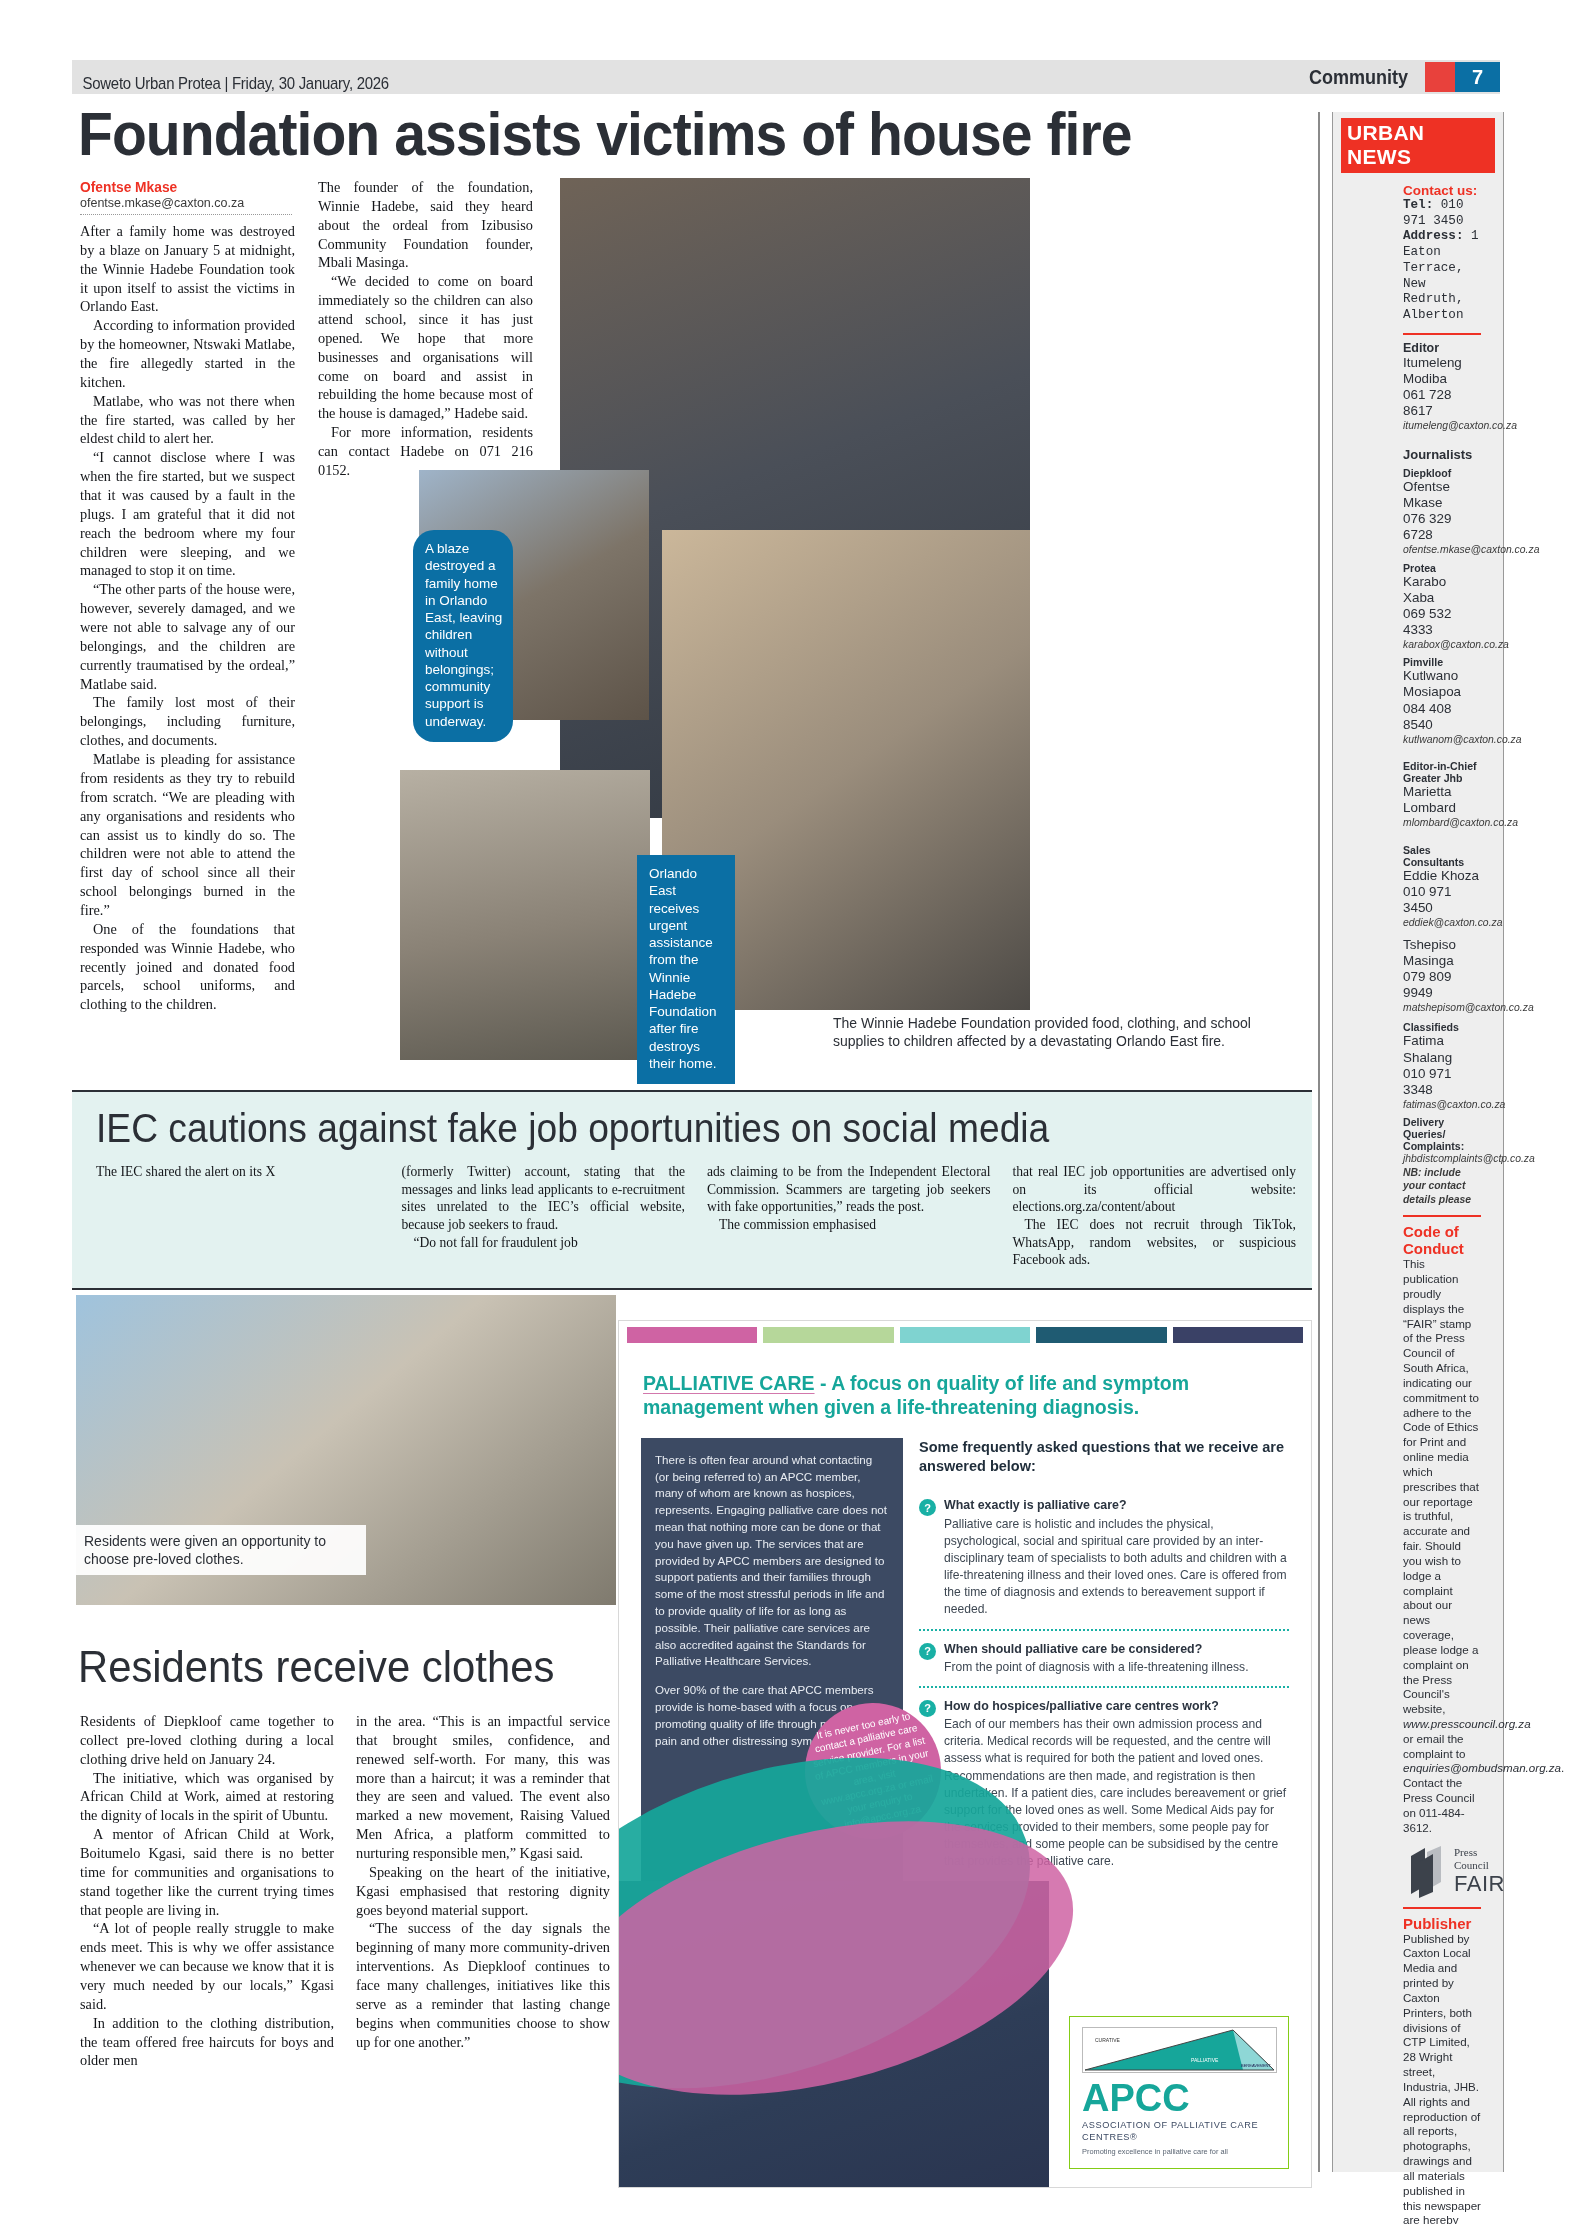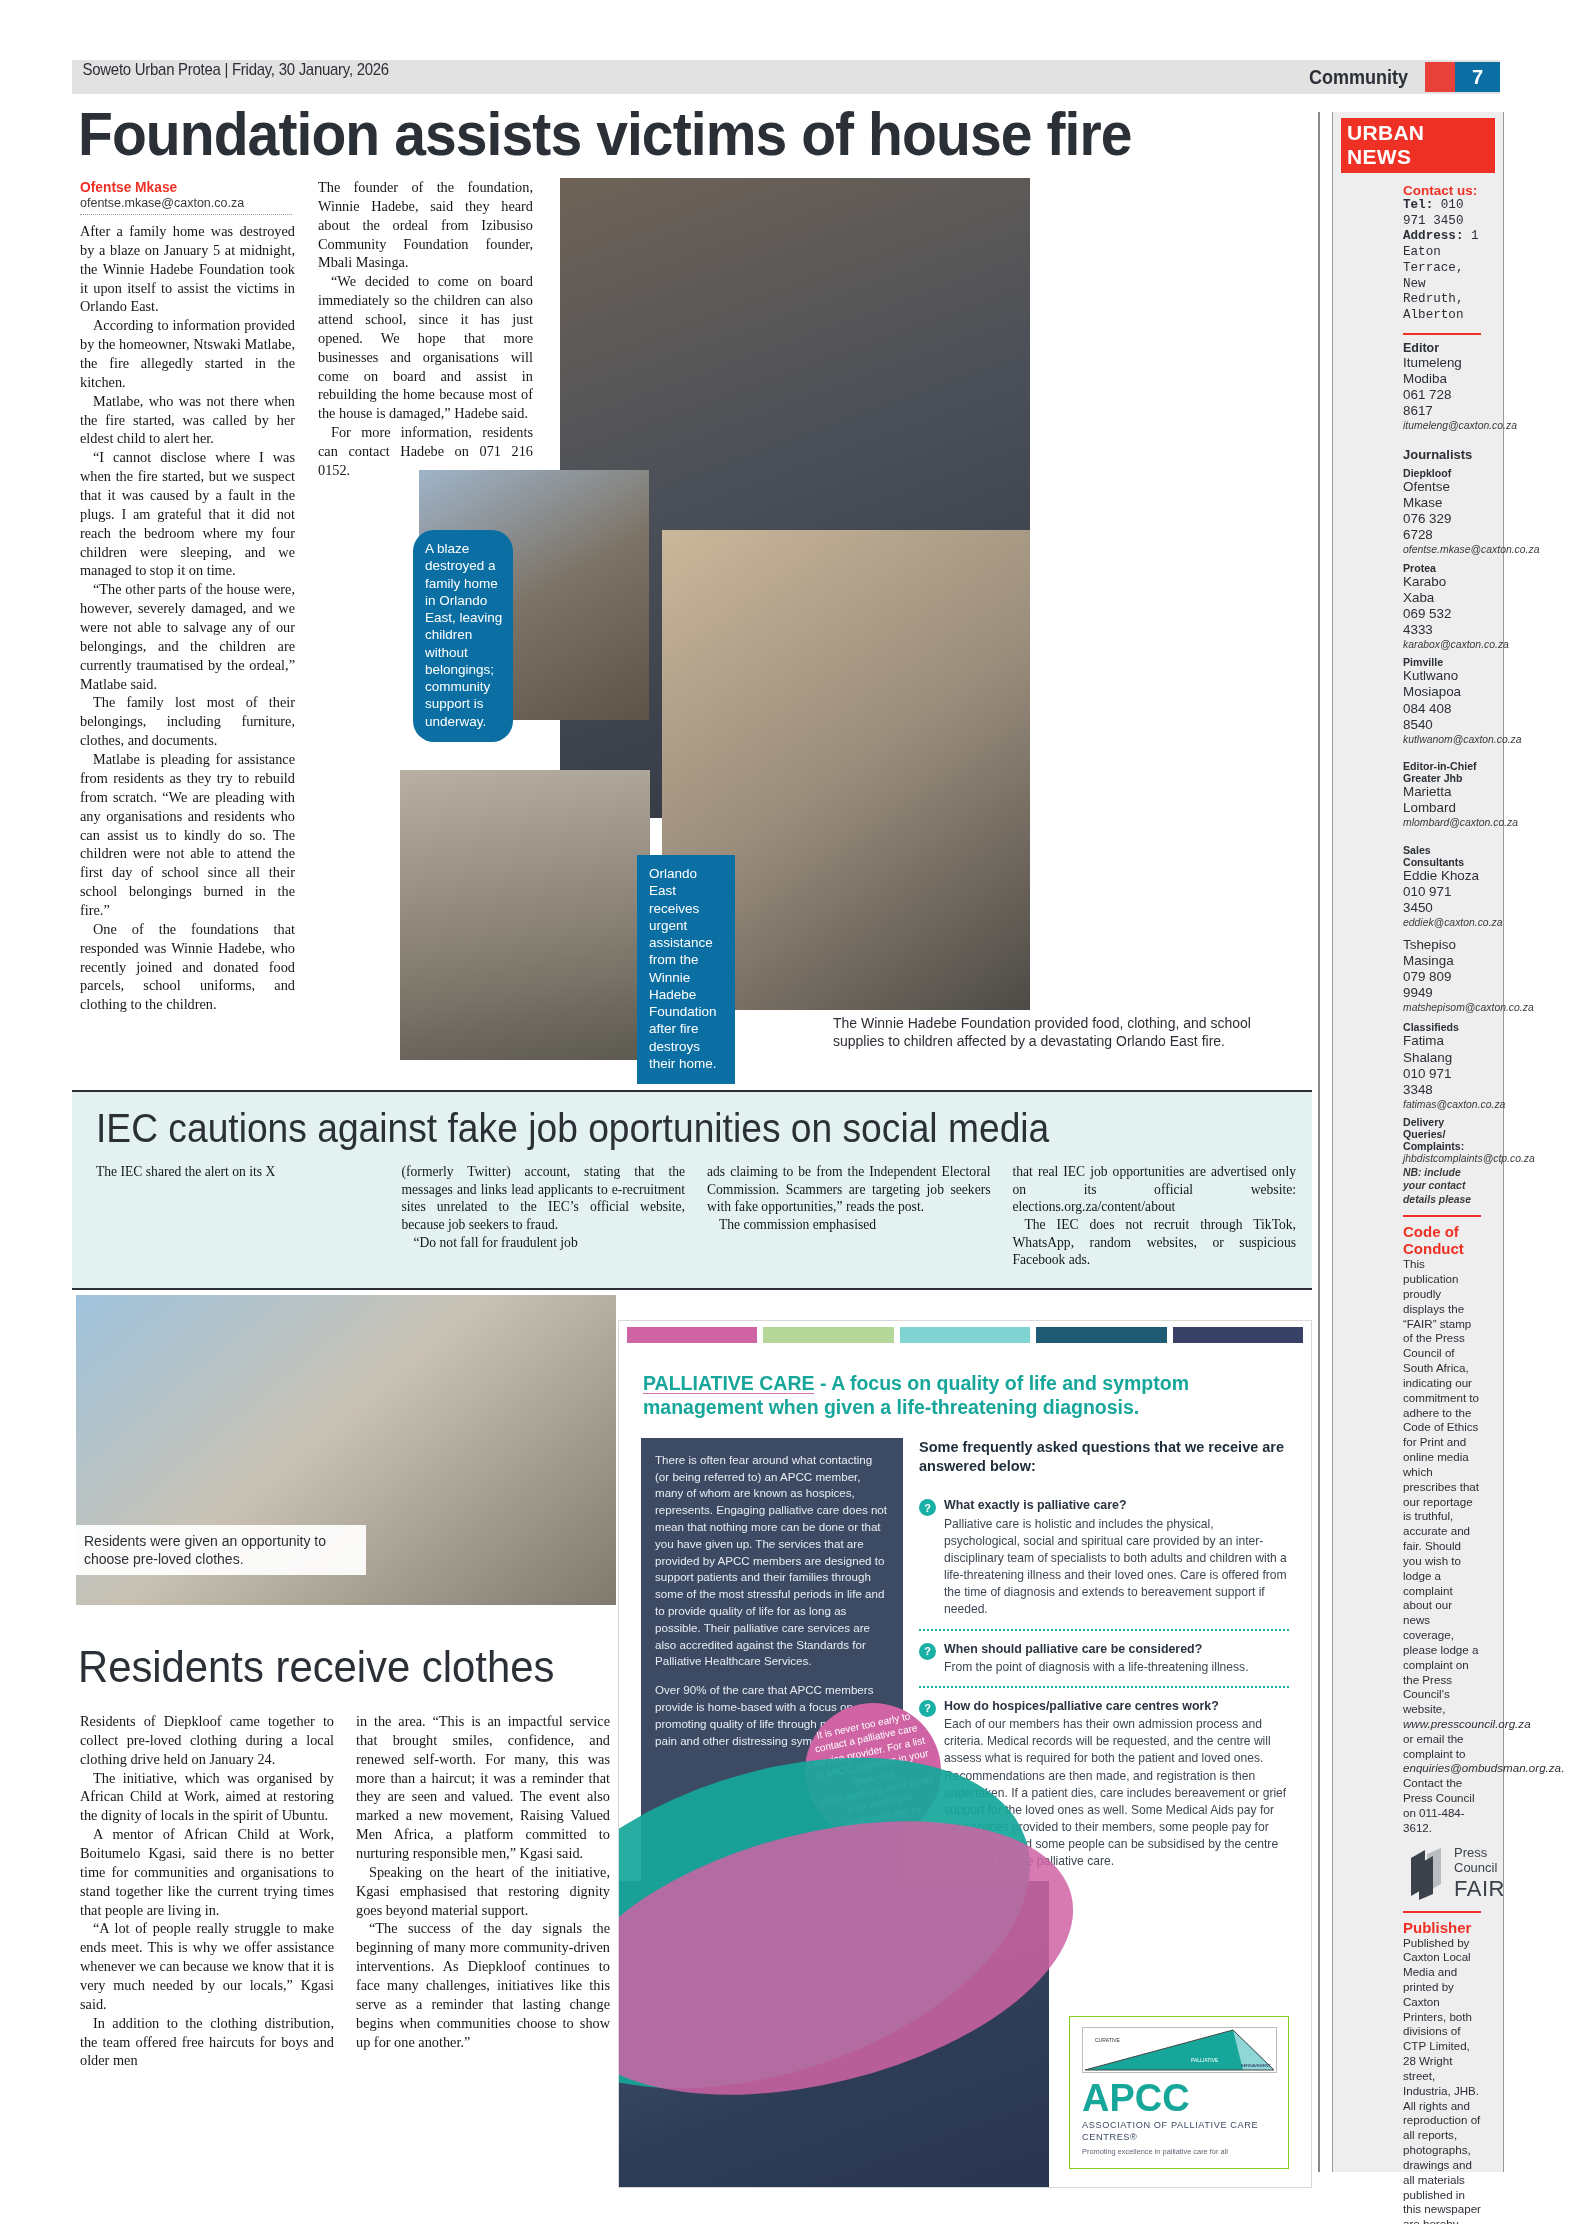--- a/index.html
+++ b/index.html
@@ -8,21 +8,21 @@
     background: #ffffff;
     font-family: "Liberation Sans", sans-serif;
     position: relative;
     overflow: hidden;
   }
   .page { position: relative; width: 1572px; height: 2224px; background:#fff; padding: 0; }
 
   
   .masthead {
     position: absolute; left: 72px; top: 60px; width: 1428px; height: 34px;
-    background: #e2e2e2; display: flex; align-items: flex-start;
+    background: #e2e2e2; display: flex; align-items: flex-end;
   }
   .masthead-left {
     font-family: "Liberation Sans Narrow","Liberation Sans", sans-serif;
     font-size: 17px; color: #2b2f36; padding-left: 12px;
     letter-spacing: -0.3px; transform: scaleX(0.88); transform-origin: left center;
   }
   .masthead-right {
     margin-left: auto; display: flex; align-items: center; height: 34px;
   }
   .section-name {
@@ -230,21 +230,21 @@
   .sb-rule { border-top: 2px solid #ee3124; margin: 9px 0 6px 0; }
   .sb-sec-h { color:#ee3124; font-weight:bold; font-size:15px;
      font-family:"Liberation Sans Narrow","Liberation Sans",sans-serif; }
   .sb-body { font-size:11.6px; line-height:1.28; color:#2b2f36;
      font-family:"Liberation Sans",sans-serif; }
   .sb-body i { font-style:italic; }
   .sb-gap { height: 9px; }
 
   .fair-logo { display:flex; align-items:center; gap:7px; margin: 10px 0 4px 4px; }
   .fair-mark { width:40px; height:52px; position:relative; }
-  .fair-txt-s { font-family:Liberation Sans, sans-serif; font-size:13px; color:#3c424b; line-height:1.15; }
+  .fair-txt-s { font-family:Liberation Serif, serif; font-size:11px; color:#3c424b; line-height:1.15; }
   .fair-txt-b { font-family:"Liberation Sans",sans-serif; font-size:22px; color:#3c424b; letter-spacing:0.5px; }
 
   .caxton-logo { margin: 8px 0 2px 2px; }
   .cax-mark { width:34px; height:34px; position:relative; background:#a9a9a9; }
   .cax-word { font-family:"Liberation Sans",sans-serif; font-size:19px; color:#6e6e6e; letter-spacing:0.5px; }
   .cax-sm { font-size:11px; color:#9a9a9a; }
 
   .abc-logo { font-family:"Liberation Sans",sans-serif; font-size:38px; color:#5a6068;
     text-align:center; margin: 6px 0 2px 0; font-weight:bold; letter-spacing:-2px; }
 

